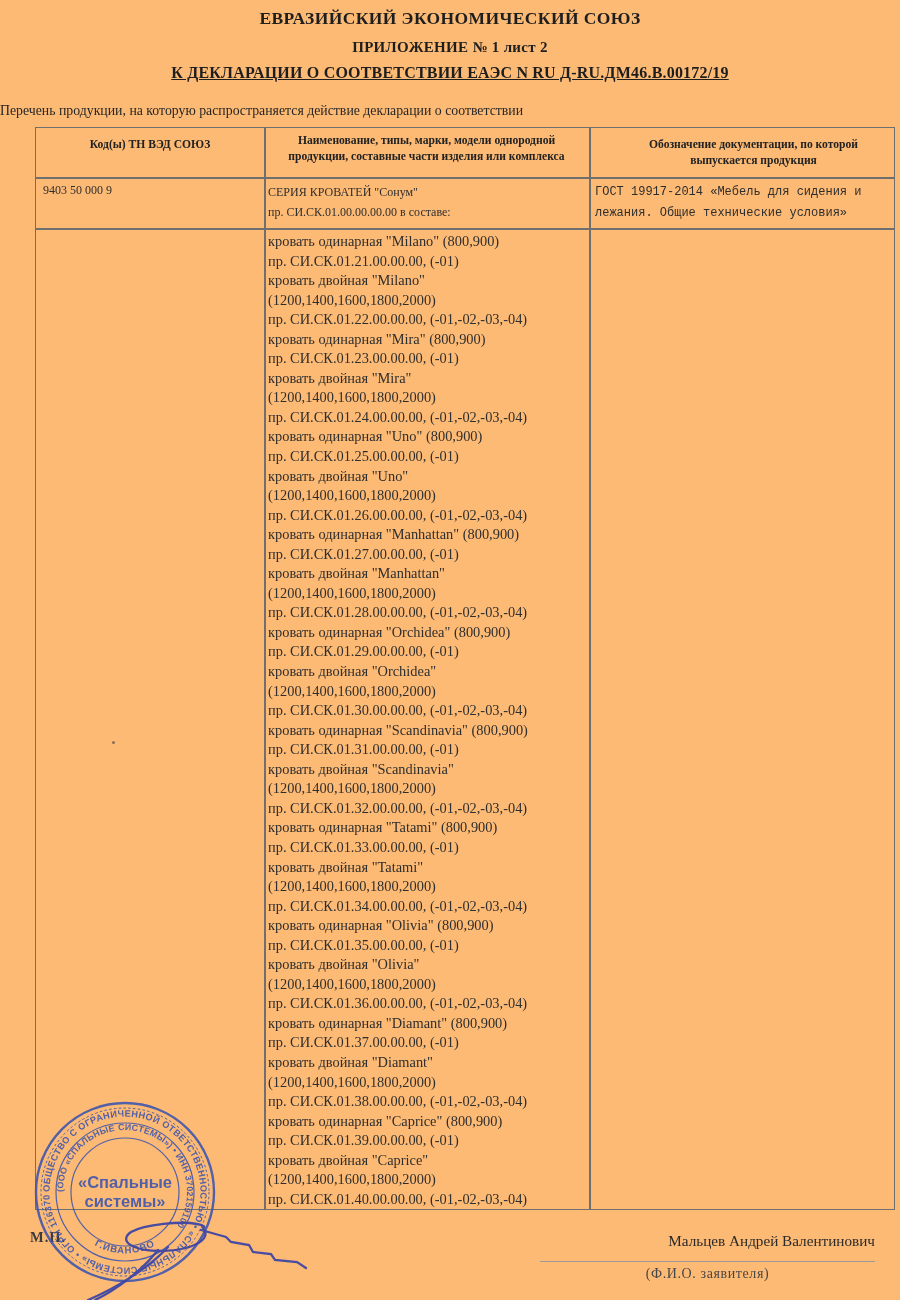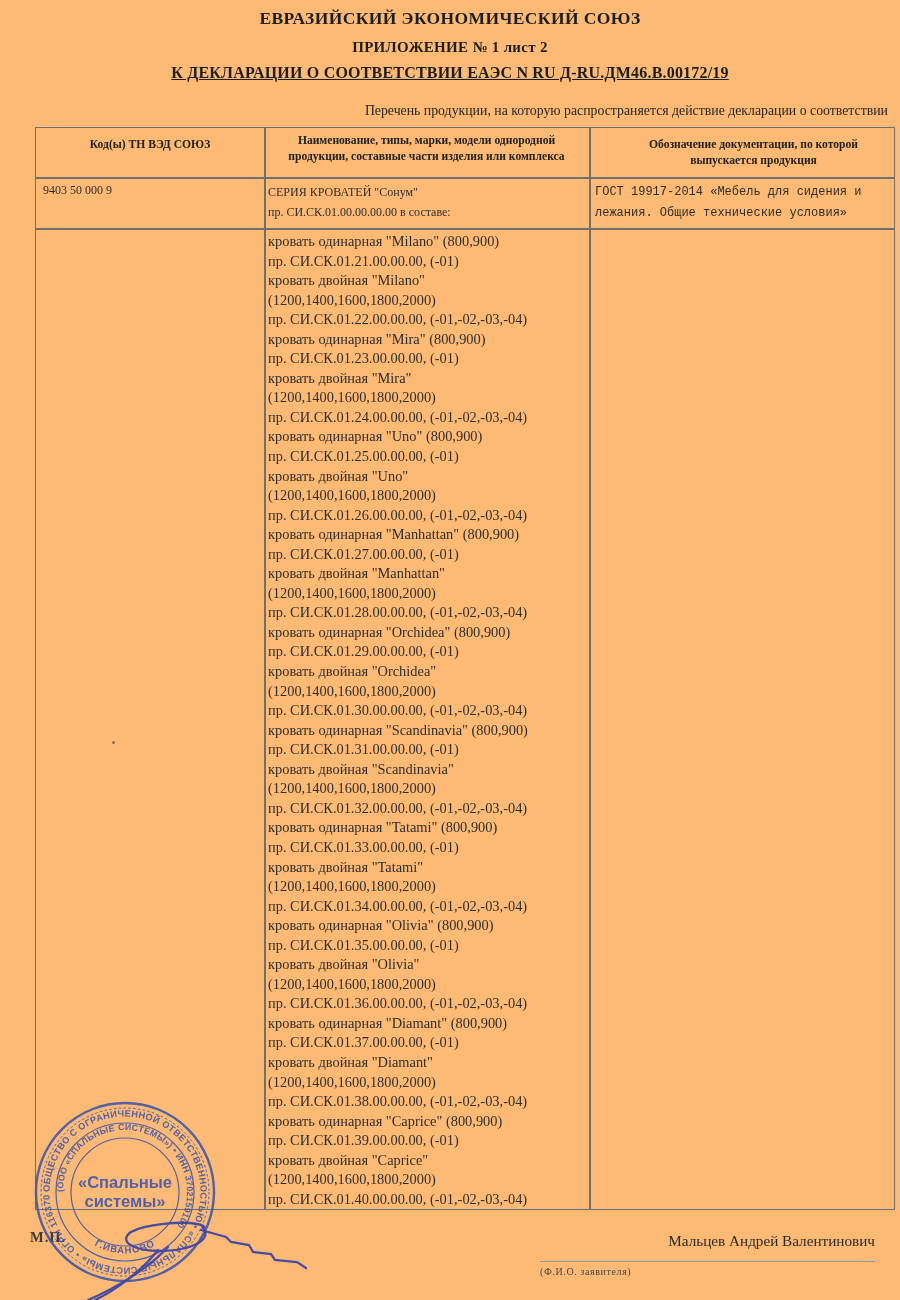--- a/index.html
+++ b/index.html
@@ -9,21 +9,21 @@
     background:#fdba74;
     overflow:hidden;
     font-family:"Liberation Serif","DejaVu Serif",serif;
     color:#2d2d2d;
   }
   
   .doc-titles{position:absolute;left:0;top:8px;width:900px;text-align:center;color:#1e1e1e;}
   .title-1{font-size:17.5px;font-weight:bold;letter-spacing:.4px;margin:0 0 10px 0;}
   .title-2{font-size:15px;font-weight:bold;letter-spacing:.3px;margin:0 0 8px 0;}
   .title-3{font-size:16px;font-weight:bold;letter-spacing:.2px;margin:0;text-decoration:underline;}
-  .subtitle{position:absolute;left:0;top:103px;width:888px;text-align:right;font-size:13.8px;color:#262626;}
+  .subtitle{position:absolute;left:0;top:103px;width:888px;text-align:left;font-size:13.8px;color:#262626;}
   
   .tbl{position:absolute;left:35px;top:127px;width:858px;height:1081px;border:1.5px solid #6f6f6f;}
   .vline,.hline{position:absolute;background:#6f6f6f;}
   .vline{top:0;bottom:0;width:1.5px;}
   .v1{left:228px;} .v2{left:553px;}
   .hline{left:0;right:0;height:1.5px;}
   .h-header{top:49px;} .h-row1{top:100px;}
   .cell{position:absolute;}
   .th{font-weight:bold;font-size:11.6px;line-height:15.5px;text-align:center;color:#222;}
   .th1{left:0;top:9px;width:228px;}
@@ -34,21 +34,21 @@
   .body-text{font-size:12px;color:#2e2e2e;}
   .r1-code{left:7px;top:55px;width:215px;}
   .r1-name{left:232px;top:54px;width:318px;white-space:pre-line;line-height:20px;}
   .r1-doc{left:559px;top:54px;width:300px;white-space:pre-line;line-height:21px;font-family:Liberation Mono, monospace;}
   .products{left:232px;top:104px;width:318px;white-space:pre-line;line-height:19.55px;font-size:14.4px;}
   .speck{position:absolute;left:112px;top:741px;width:3px;height:3px;border-radius:50%;background:#4a4a4a;opacity:.65;}
   
   .mp{position:absolute;left:30px;top:1229px;font-size:14.5px;font-weight:bold;color:#3c3c3c;letter-spacing:1px;}
   .signer-name{position:absolute;left:540px;top:1232px;width:335px;text-align:right;font-size:15.2px;color:#2a2a2a;}
   .signer-line{position:absolute;left:540px;top:1261px;width:335px;height:1px;background:#9a9a9a;}
-  .signer-caption{position:absolute;left:540px;top:1266px;width:335px;text-align:left;font-size:10px;letter-spacing:.6px;color:#474747;}
+  .signer-caption{position:absolute;left:540px;top:1266px;width:335px;text-align:center;font-size:14px;letter-spacing:.6px;color:#474747;}
   
   .stamp{position:absolute;left:33px;top:1100px;width:184px;height:184px;opacity:.88;}
   .stamp text{font-family:"Liberation Sans","DejaVu Sans",sans-serif;}
   .signature{position:absolute;left:20px;top:1140px;width:320px;height:160px;}
 </style>
 </head>
 <body>
 
 <div class="page">
 

